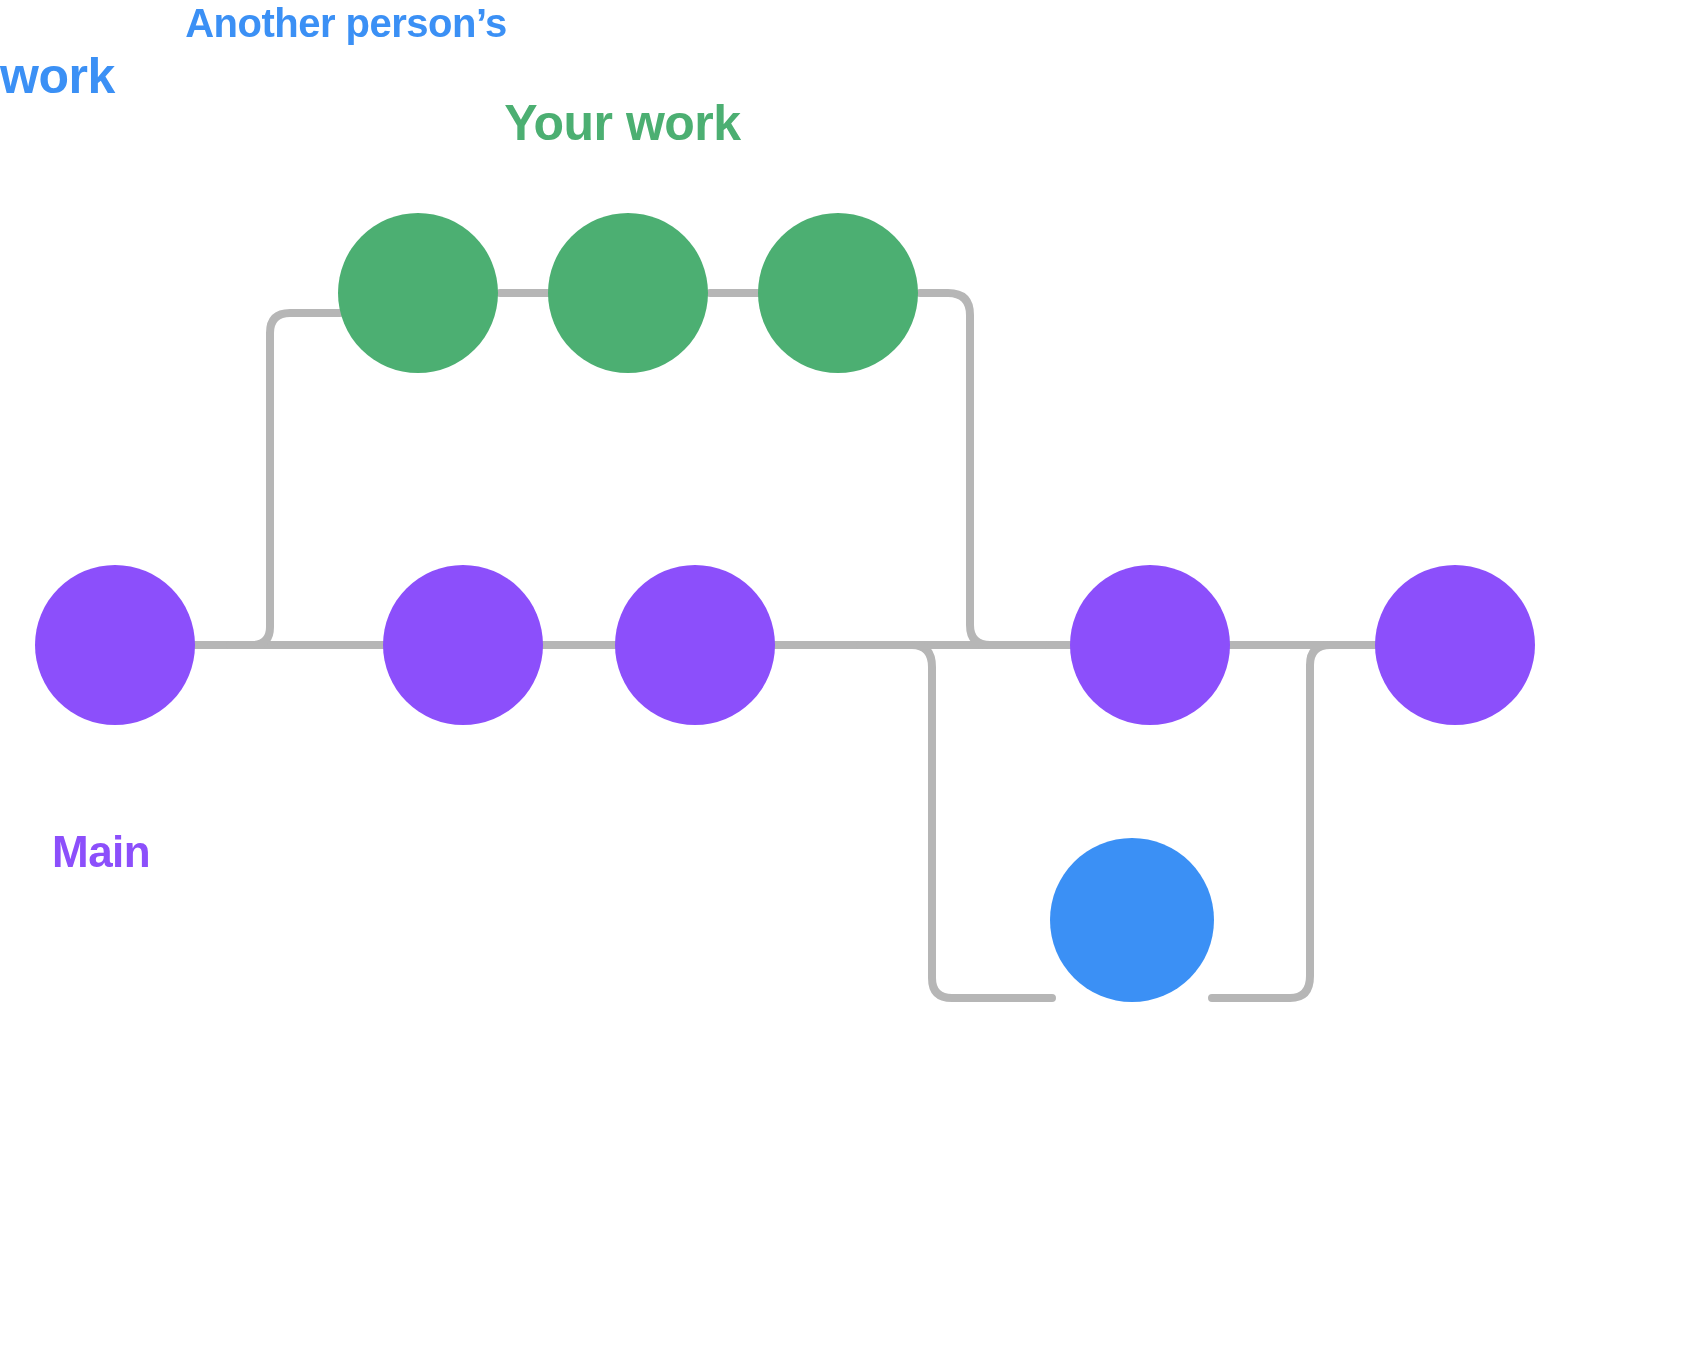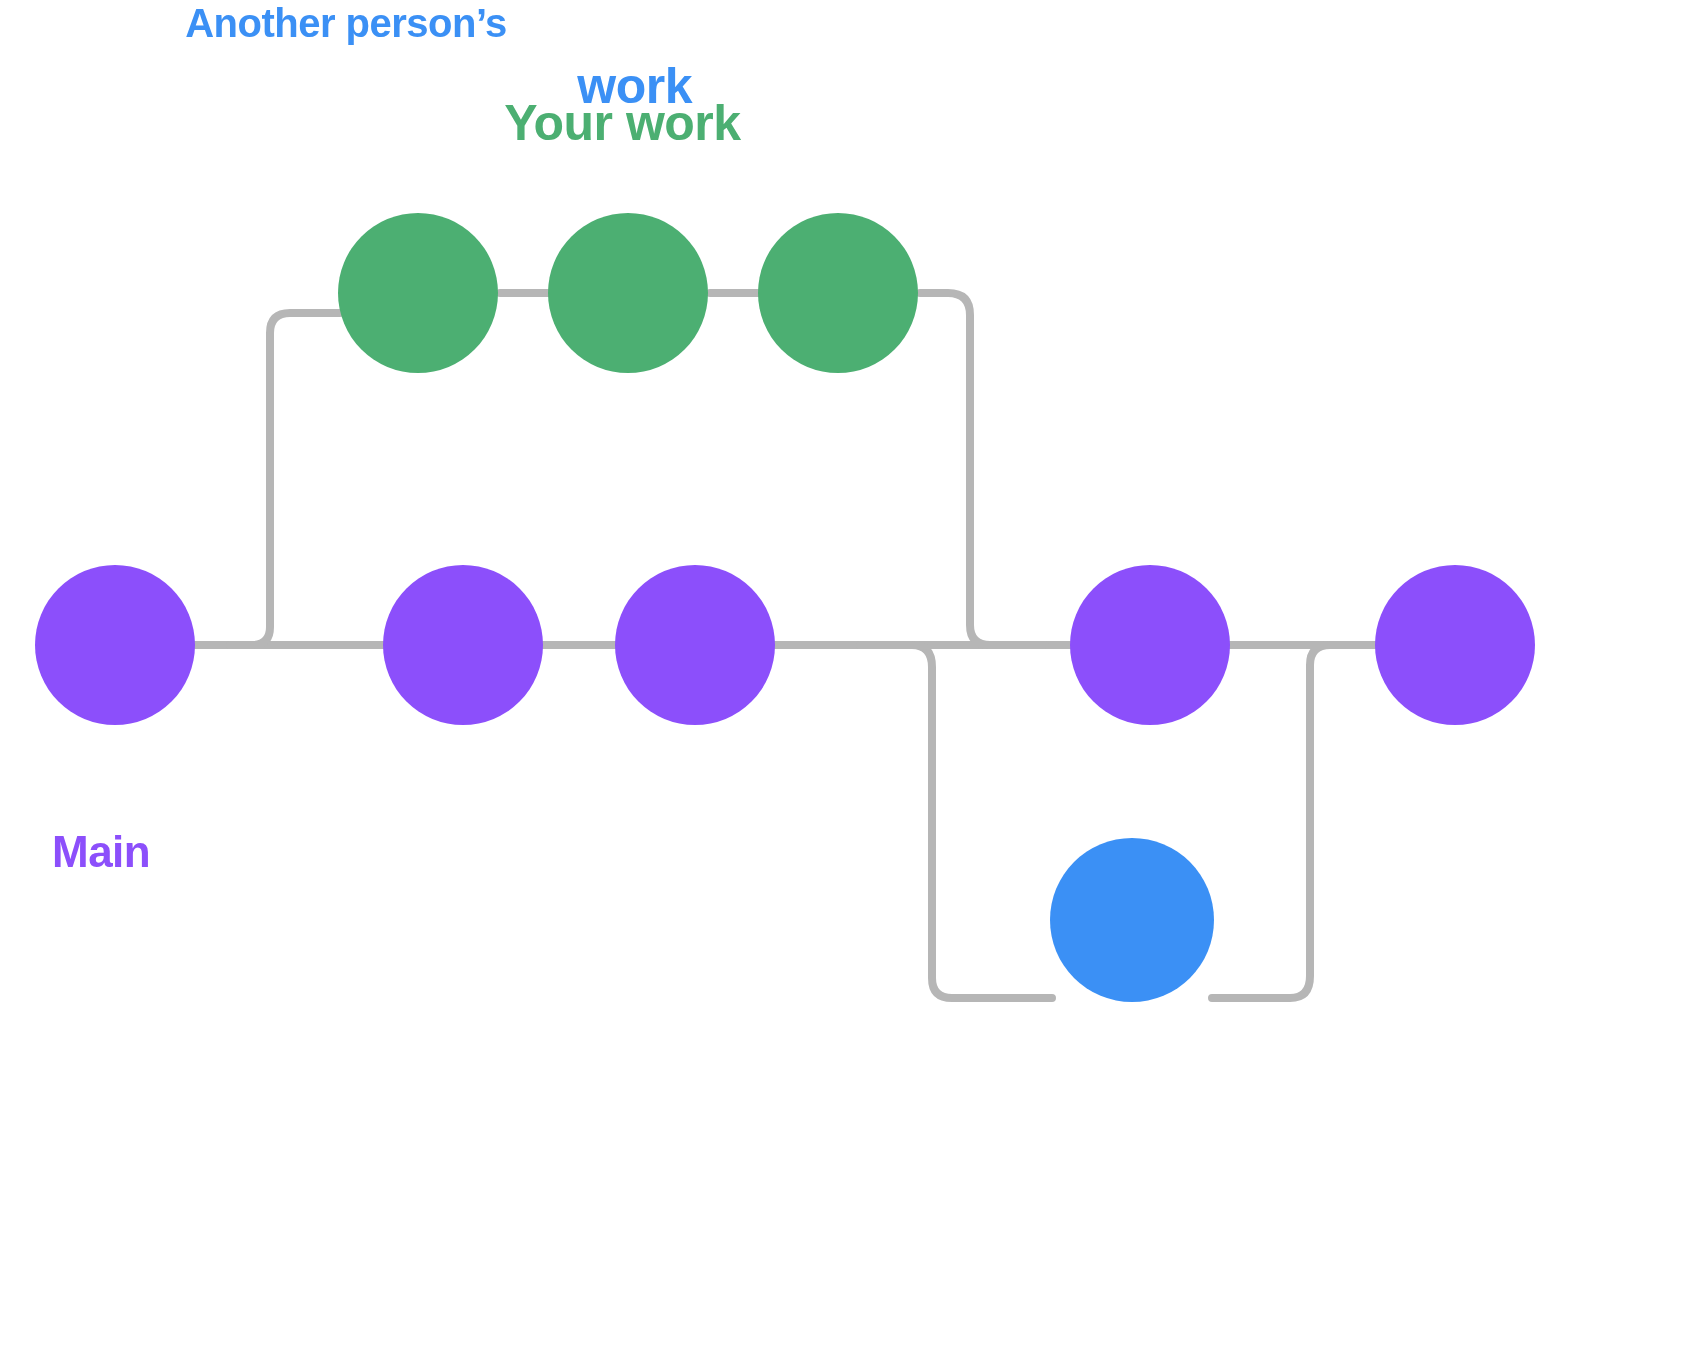--- a/index.html
+++ b/index.html
@@ -95,16 +95,16 @@
       <circle cx="1132" cy="920" r="82" fill="#3b90f5"></circle>
     </g>
   </svg>
 
   <div class="graph-label" id="label-your-work" style="color:#4caf72">Your work</div>
 
   <div class="graph-label" id="label-main" style="color:#8c4ffb">Main</div>
 
   <div id="label-another-person">
     <div class="graph-label" style="position:static;color:#3b90f5;font-size:40px;text-align:center;">Another person’s</div>
-    <div class="graph-label" style="position:static;color:#3b90f5;font-size:50px;text-align:right;margin-top:10px;">work</div>
+    <div class="graph-label" style="position:static;color:#3b90f5;font-size:50px;text-align:left;">work</div>
   </div>
 
 </div>
 
 </body></html>

